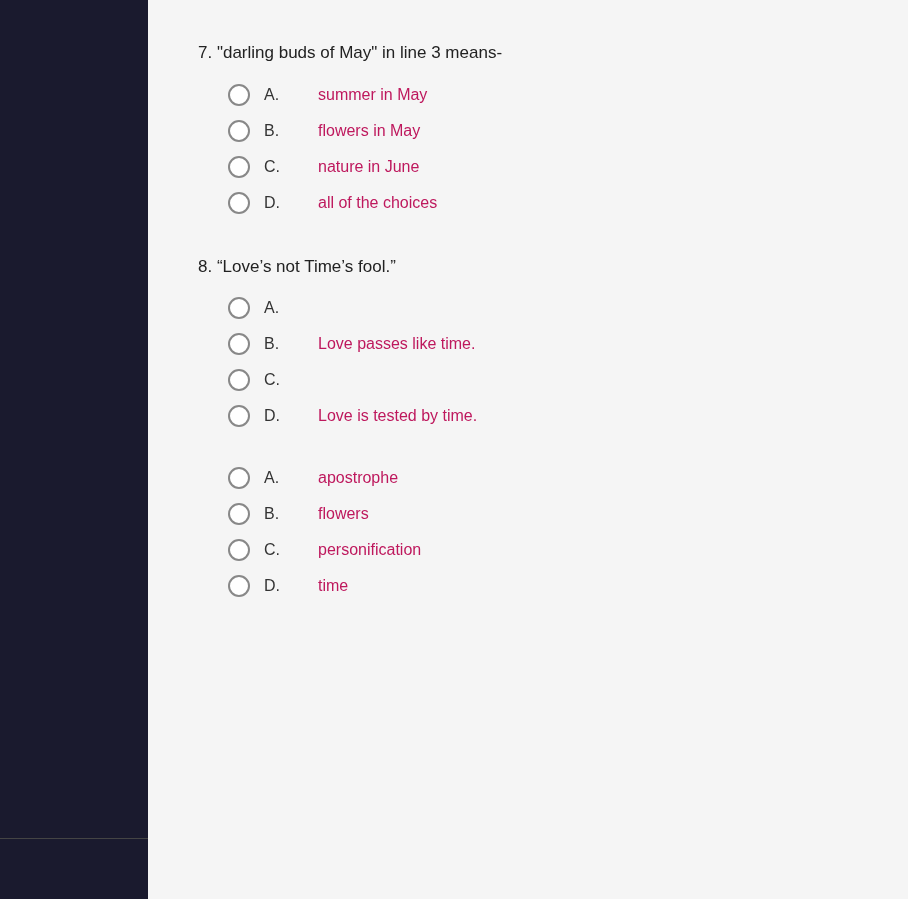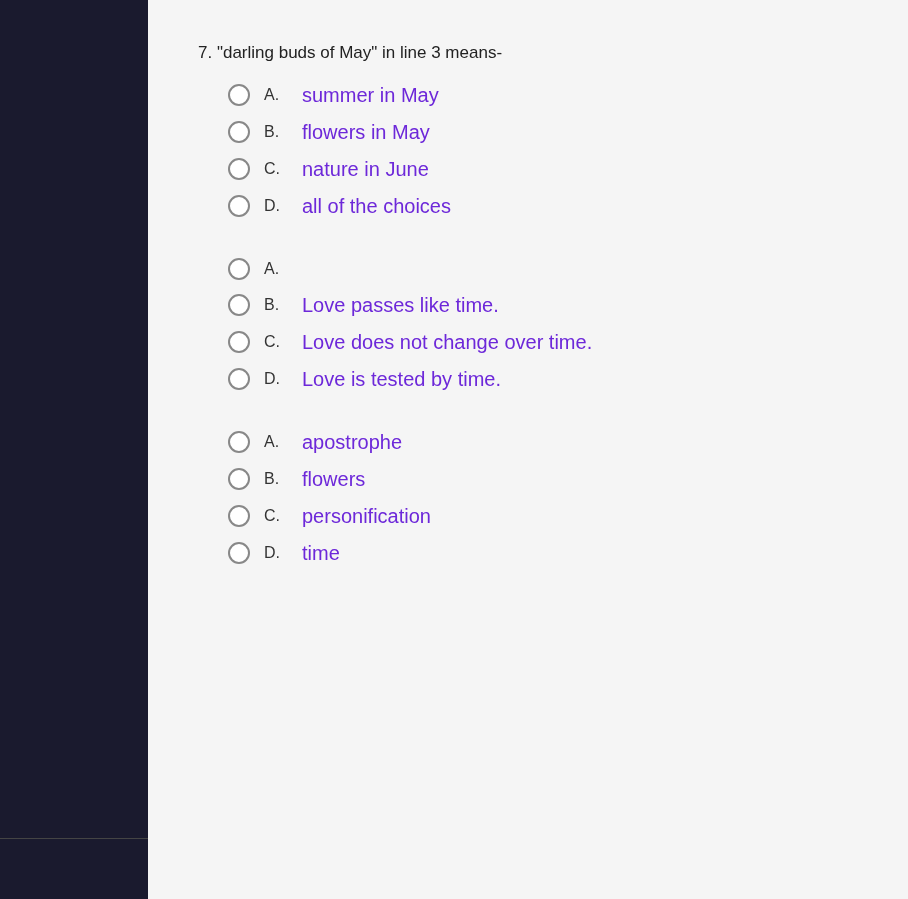--- a/index.html
+++ b/index.html
@@ -87,22 +87,23 @@
     }
 
     .option-letter {
       font-size: 16px;
       color: #333;
       margin-right: 18px;
       min-width: 20px;
     }
 
     .option-text {
-      font-size: 20px;
-      color: #6d28d9;
+      font-size: 16px;
+      color: #be185d;
+      margin-left: 16px;
     }
   </style>
 </head>
 <body>
 
 <div class="sidebar">
   <div style="flex:1"></div>
   <div class="sidebar-divider"></div>
   <span class="sidebar-label"></span>
   <span class="sidebar-sublabel"></span>
@@ -130,34 +131,34 @@
           <span class="option-text">nature in June</span>
         </li>
         <li class="option-item">
           <span class="radio-circle"></span>
           <span class="option-letter">D.</span>
           <span class="option-text">all of the choices</span>
         </li>
       </ul>
     </div>
     <div class="question-block">
+      <div class="question-text">8. “Love’s not Time’s fool.”</div>
       <ul class="options-list">
         <li class="option-item">
           <span class="radio-circle"></span>
           <span class="option-letter">A.</span>
         </li>
         <li class="option-item">
           <span class="radio-circle"></span>
           <span class="option-letter">B.</span>
           <span class="option-text">Love passes like time.</span>
         </li>
         <li class="option-item">
           <span class="radio-circle"></span>
           <span class="option-letter">C.</span>
-          <span class="option-text">Love does not change over time.</span>
         </li>
         <li class="option-item">
           <span class="radio-circle"></span>
           <span class="option-letter">D.</span>
           <span class="option-text">Love is tested by time.</span>
         </li>
       </ul>
     </div>
     <div class="question-block">
       <ul class="options-list">

